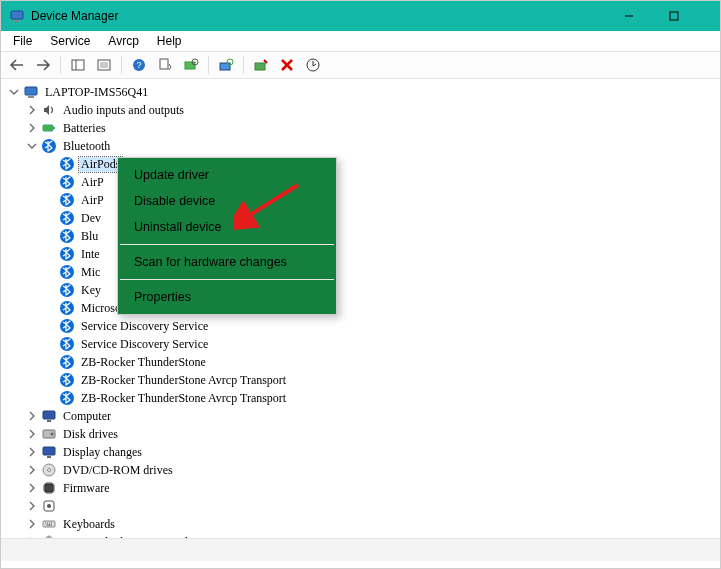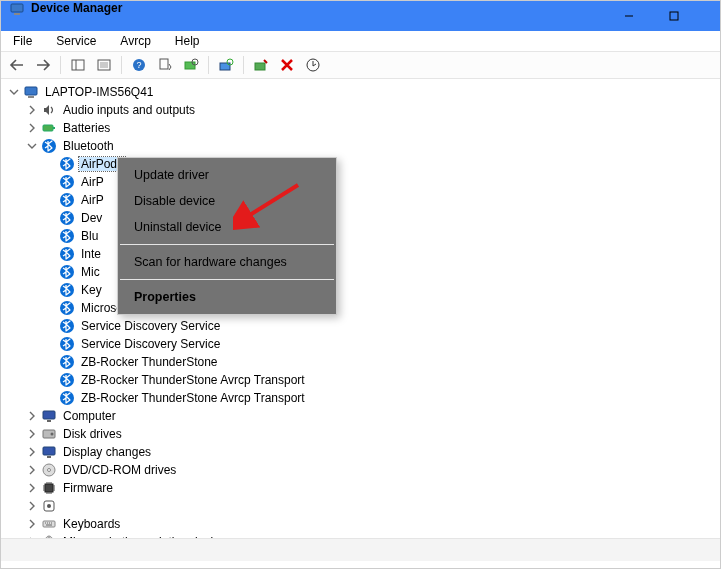--- a/index.html
+++ b/index.html
@@ -11,39 +11,38 @@
     background: #fff;
     width: 721px;
     height: 569px;
     overflow: hidden;
     position: relative;
     border: 1px solid #ccc;
   }
   
   .titlebar {
     display: flex;
-    align-items: flex-start;
+    align-items: center;
     height: 30px;
     padding: 0 4px 0 8px;
-    background: #3b82f6;
-    font-weight: bold;
+    background: #14b8a6;
   }
   .titlebar .app-icon { width: 16px; height: 16px; margin-right: 6px; }
   .titlebar .title { flex: 1; font-size: 12px; }
   .titlebar .win-controls { display: flex; }
   .titlebar .win-btn {
     width: 45px; height: 30px; display: flex; align-items: center; justify-content: center;
   }
   
   .menubar {
     display: flex;
     height: 20px;
     padding: 0 4px;
     align-items: center;
-    gap: 8px;
+    gap: 2px;
   }
   .menubar .menu-item {
     padding: 1px 8px;
     font-size: 12px;
   }
   
   .toolbar {
     display: flex;
     align-items: center;
     height: 28px;
@@ -64,20 +63,21 @@
   
   .tree {
     position: relative;
     padding: 4px 0 4px 6px;
     height: 460px;
     overflow: hidden;
     border-bottom: 1px solid #e5e5e5;
   }
   .node {
     position: relative;
+    font-family: Liberation Serif, serif;
   }
   .row {
     display: flex;
     align-items: center;
     height: 18px;
     white-space: nowrap;
   }
   .expander {
     width: 14px; height: 14px;
     display: flex; align-items: center; justify-content: center;
@@ -94,31 +94,31 @@
     background: #cde8ff;
     outline: 1px dotted #666;
   }
   .children { padding-left: 18px; }
   
   .context-menu {
     position: absolute;
     left: 116px;
     top: 156px;
     width: 220px;
-    background: #737373;
+    background: #15803d;
     border: 1px solid #ccc;
     box-shadow: 3px 3px 8px rgba(0,0,0,0.25);
     padding: 4px 0;
     z-index: 50;
     font-size: 12.5px;
   }
   .ctx-item {
     padding: 6px 16px;
   }
-  .ctx-item.bold { font-weight: 700; }
+  .ctx-item.bold { font-weight: 400; }
   .ctx-sep {
     height: 1px; background: #e5e5e5; margin: 4px 2px;
   }
   
   .arrow-annot {
     position: absolute;
     left: 232px; top: 172px;
     z-index: 60;
     pointer-events: none;
   }

